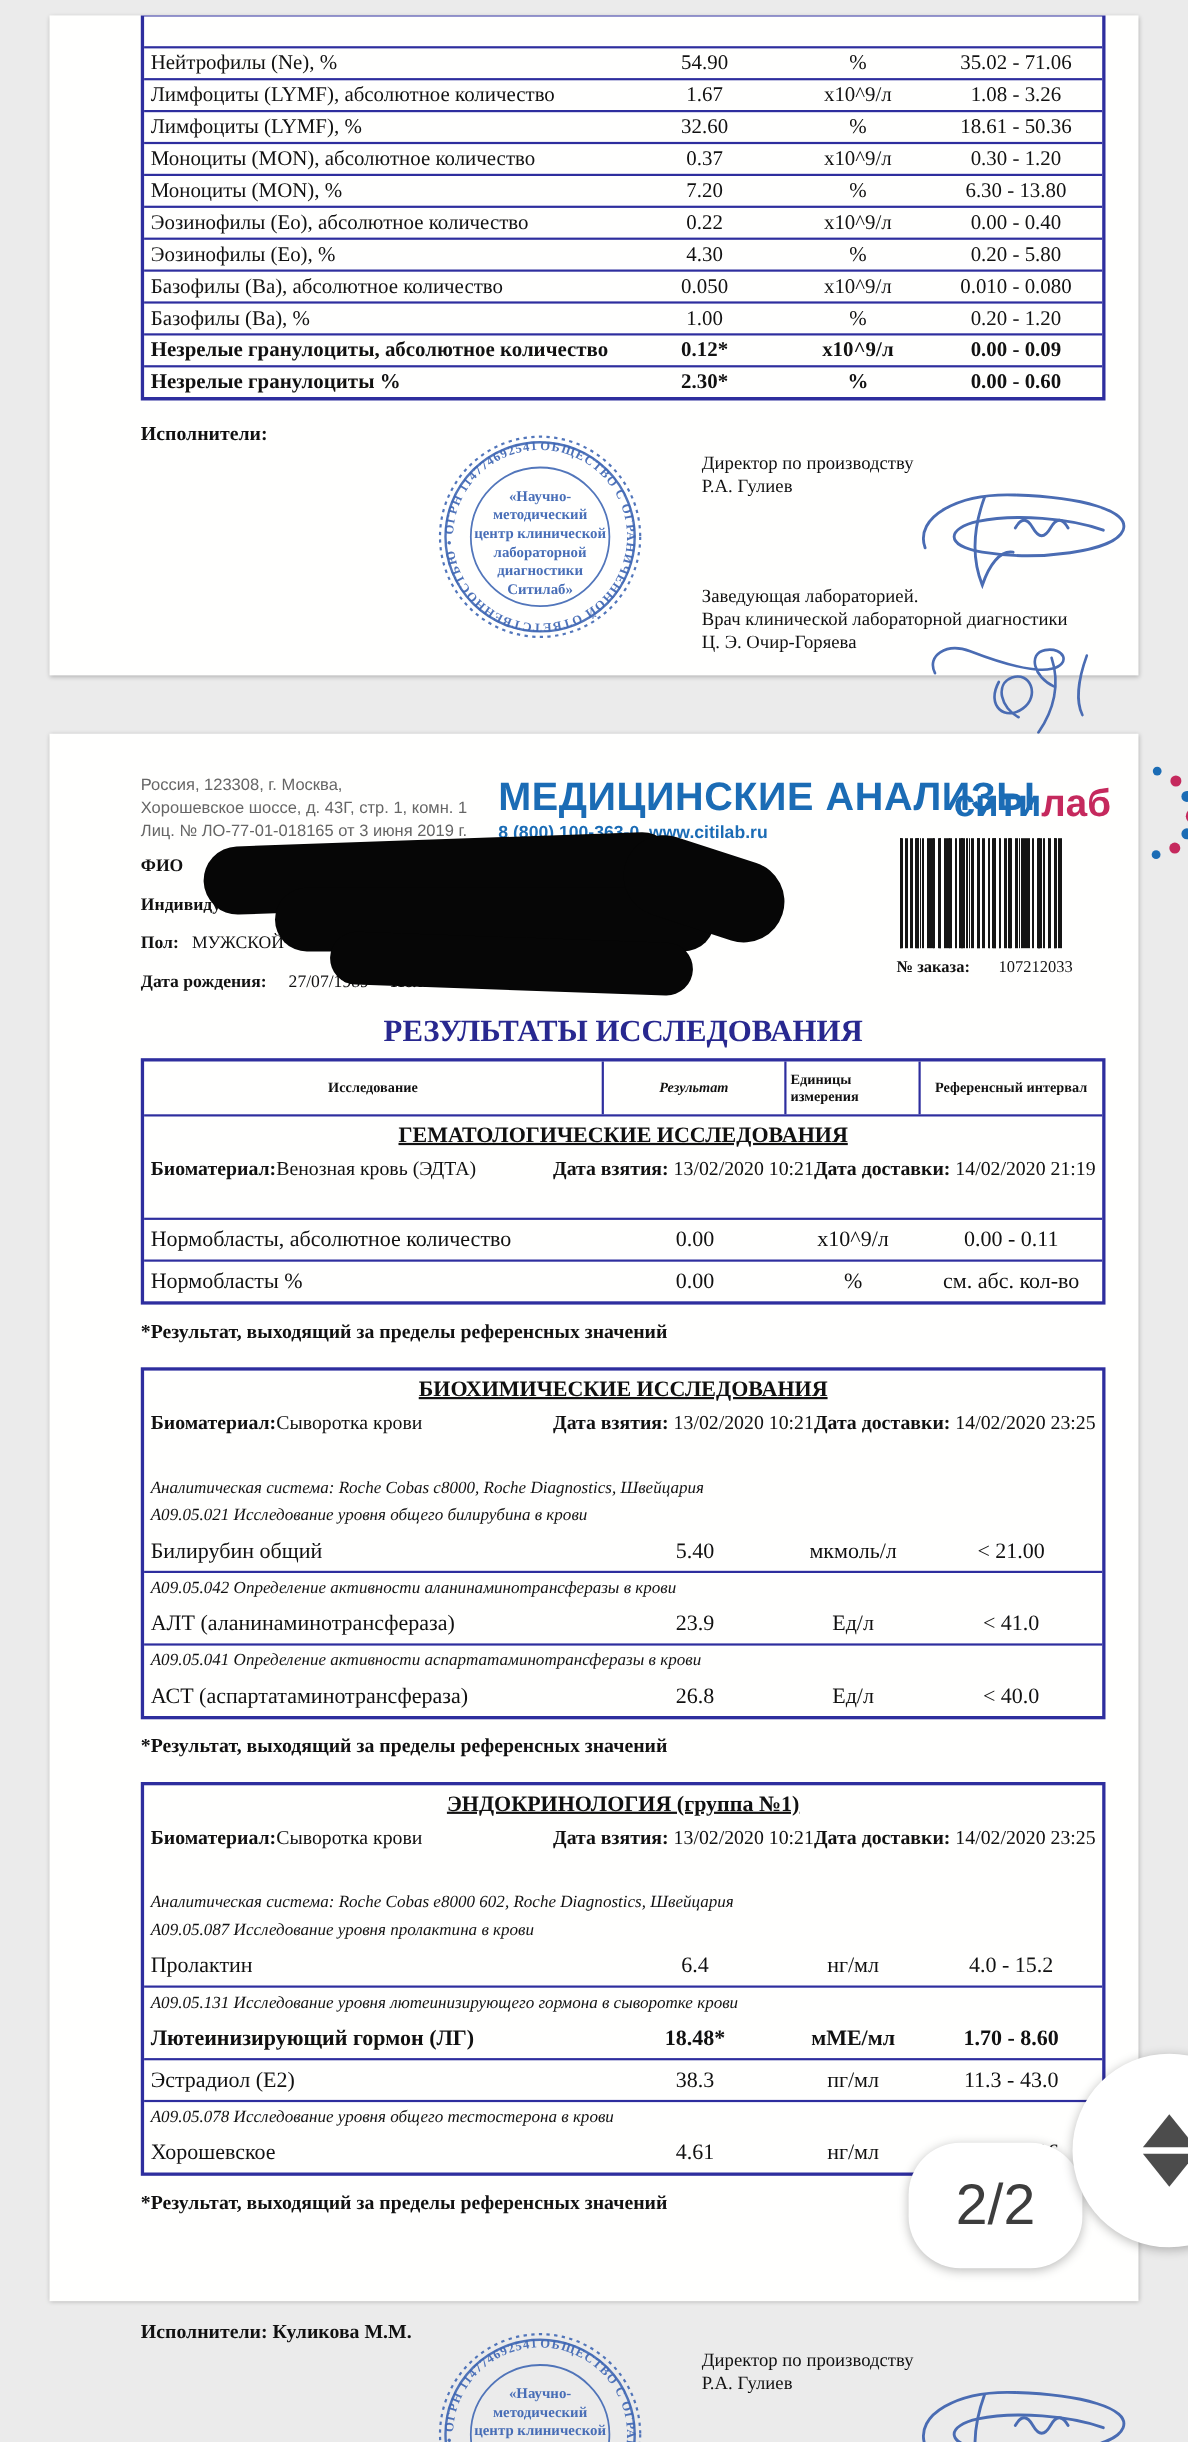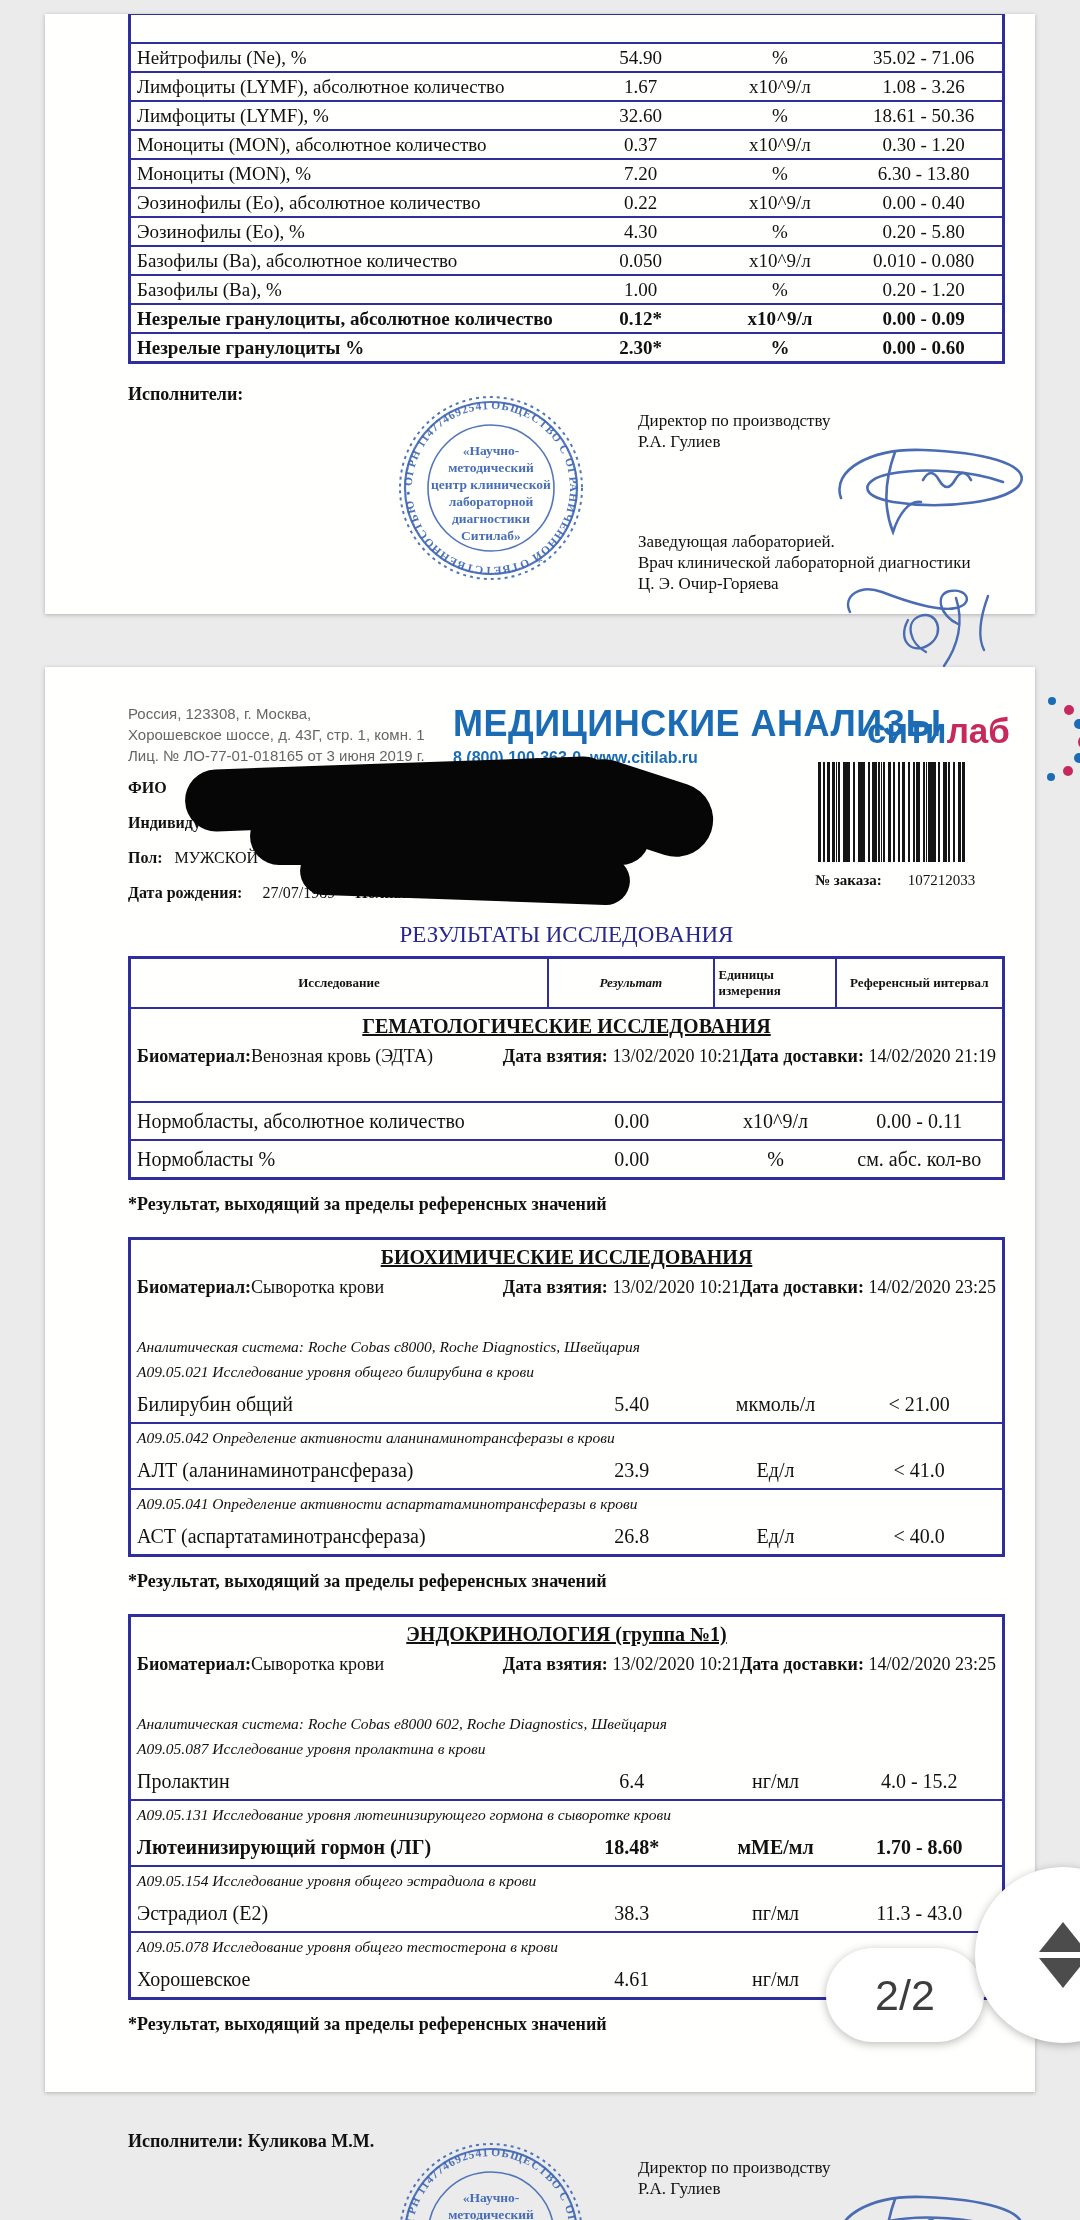--- a/index.html
+++ b/index.html
@@ -48,21 +48,21 @@
   .patient b{font-weight:bold;}
   .patient .v{font-weight:normal;}
   .blob{position:absolute;background:#060606;}
   .frag{position:absolute;left:436px;top:4px;font-weight:bold;}
   .barcode{position:absolute;left:773px;top:95px;width:150px;height:100px;background-color:#fff;
     background-image:repeating-linear-gradient(90deg,#151515 0 2px,transparent 2px 5px),
                      repeating-linear-gradient(90deg,#151515 0 1px,transparent 1px 9px),
                      repeating-linear-gradient(90deg,#151515 0 3px,transparent 3px 14px);}
   .orderno{position:absolute;left:770px;top:205px;font-size:15px;}
   .orderno b{font-weight:bold;margin-right:26px;}
-  .rtitle{text-align:center;color:#28288f;font-weight:normal;font-size:23px;margin:10px 0 8px;}
+  .rtitle{text-align:center;color:#28288f;font-weight:bold;font-size:28px;margin:10px 0 8px;}
   
   .rtable{border:3px solid #2e2e9e;margin-bottom:4px;}
   .thead{display:flex;border-bottom:2px solid #2e2e9e;font-weight:bold;font-size:13px;text-align:left;}
   .thead>div{padding:8px 4px;display:flex;align-items:center;justify-content:center;min-height:46px;box-sizing:border-box;}
   .h-name{width:48%;border-right:2px solid #2e2e9e;}
   .h-res{width:19%;border-right:2px solid #2e2e9e;font-style:italic;}
   .h-unit{width:14%;border-right:2px solid #2e2e9e;}
   .h-ref{width:19%;}
   .sect{text-align:center;font-weight:bold;font-size:20px;padding-top:6px;}
   .sect span{text-decoration:underline;}
@@ -76,23 +76,23 @@
   .p2row:last-child{border-bottom:none;}
   .p2row.b{font-weight:bold;}
   .p2row .c-name{width:48%;} .p2row .c-res{width:19%;} .p2row .c-unit{width:14%;} .p2row .c-ref{width:19%;}
   .method{font-style:italic;font-size:15.5px;padding:6px 6px 2px;}
   .entry{border-top:none;}
   .entry+.entry{border-top:2px solid #2e2e9e;}
   .entry .code{font-style:italic;font-size:15.5px;padding:5px 6px;}
   .entry .p2row{border-bottom:none;}
   .starnote{font-weight:bold;font-size:18px;margin:14px 0 22px;}
   
-  .pill{position:absolute;left:826px;top:1948px;width:158px;height:94px;background:#fff;border-radius:47px;
+  .pill{position:absolute;left:826px;top:1948px;width:158px;height:114px;background:#fff;border-radius:47px;
         box-shadow:0 2px 10px rgba(0,0,0,.28);display:flex;align-items:center;justify-content:center;
-        font-family:"Liberation Sans","DejaVu Sans",sans-serif;font-size:43px;color:#3d3d3d;z-index:6;}
+        font-family:"Liberation Sans","DejaVu Sans",sans-serif;font-size:52px;color:#3d3d3d;z-index:6;}
   .scroller{position:absolute;left:975px;top:1867px;width:176px;height:176px;border-radius:50%;background:#fff;
         box-shadow:0 2px 10px rgba(0,0,0,.28);z-index:6;display:flex;flex-direction:column;
         align-items:center;justify-content:center;gap:6px;}
   .tri{width:0;height:0;border-left:24px solid transparent;border-right:24px solid transparent;}
   .tri.up{border-bottom:30px solid #4c4c4c;}
   .tri.dn{border-top:30px solid #4c4c4c;}
   .stamp text{fill:#3f67b4;}
 </style>
 </head>
 <body>
@@ -384,21 +384,20 @@
     <div class="code">А09.05.131 Исследование уровня лютеинизирующего гормона в сыворотке крови</div>
     <div class="p2row b">
       <span class="cell c-name">Лютеинизирующий гормон (ЛГ)</span>
       <span class="cell c-res">18.48*</span>
       <span class="cell c-unit">мМЕ/мл</span>
       <span class="cell c-ref">1.70 - 8.60</span>
     </div>
   </div>
 
   <div class="entry">
-    <div class="code">А09.05.154 Исследование уровня общего эстрадиола в крови</div>
     <div class="p2row">
       <span class="cell c-name">Эстрадиол (Е2)</span>
       <span class="cell c-res">38.3</span>
       <span class="cell c-unit">пг/мл</span>
       <span class="cell c-ref">11.3 - 43.0</span>
     </div>
   </div>
 
   <div class="entry">
     <div class="code">А09.05.078 Исследование уровня общего тестостерона в крови</div>

